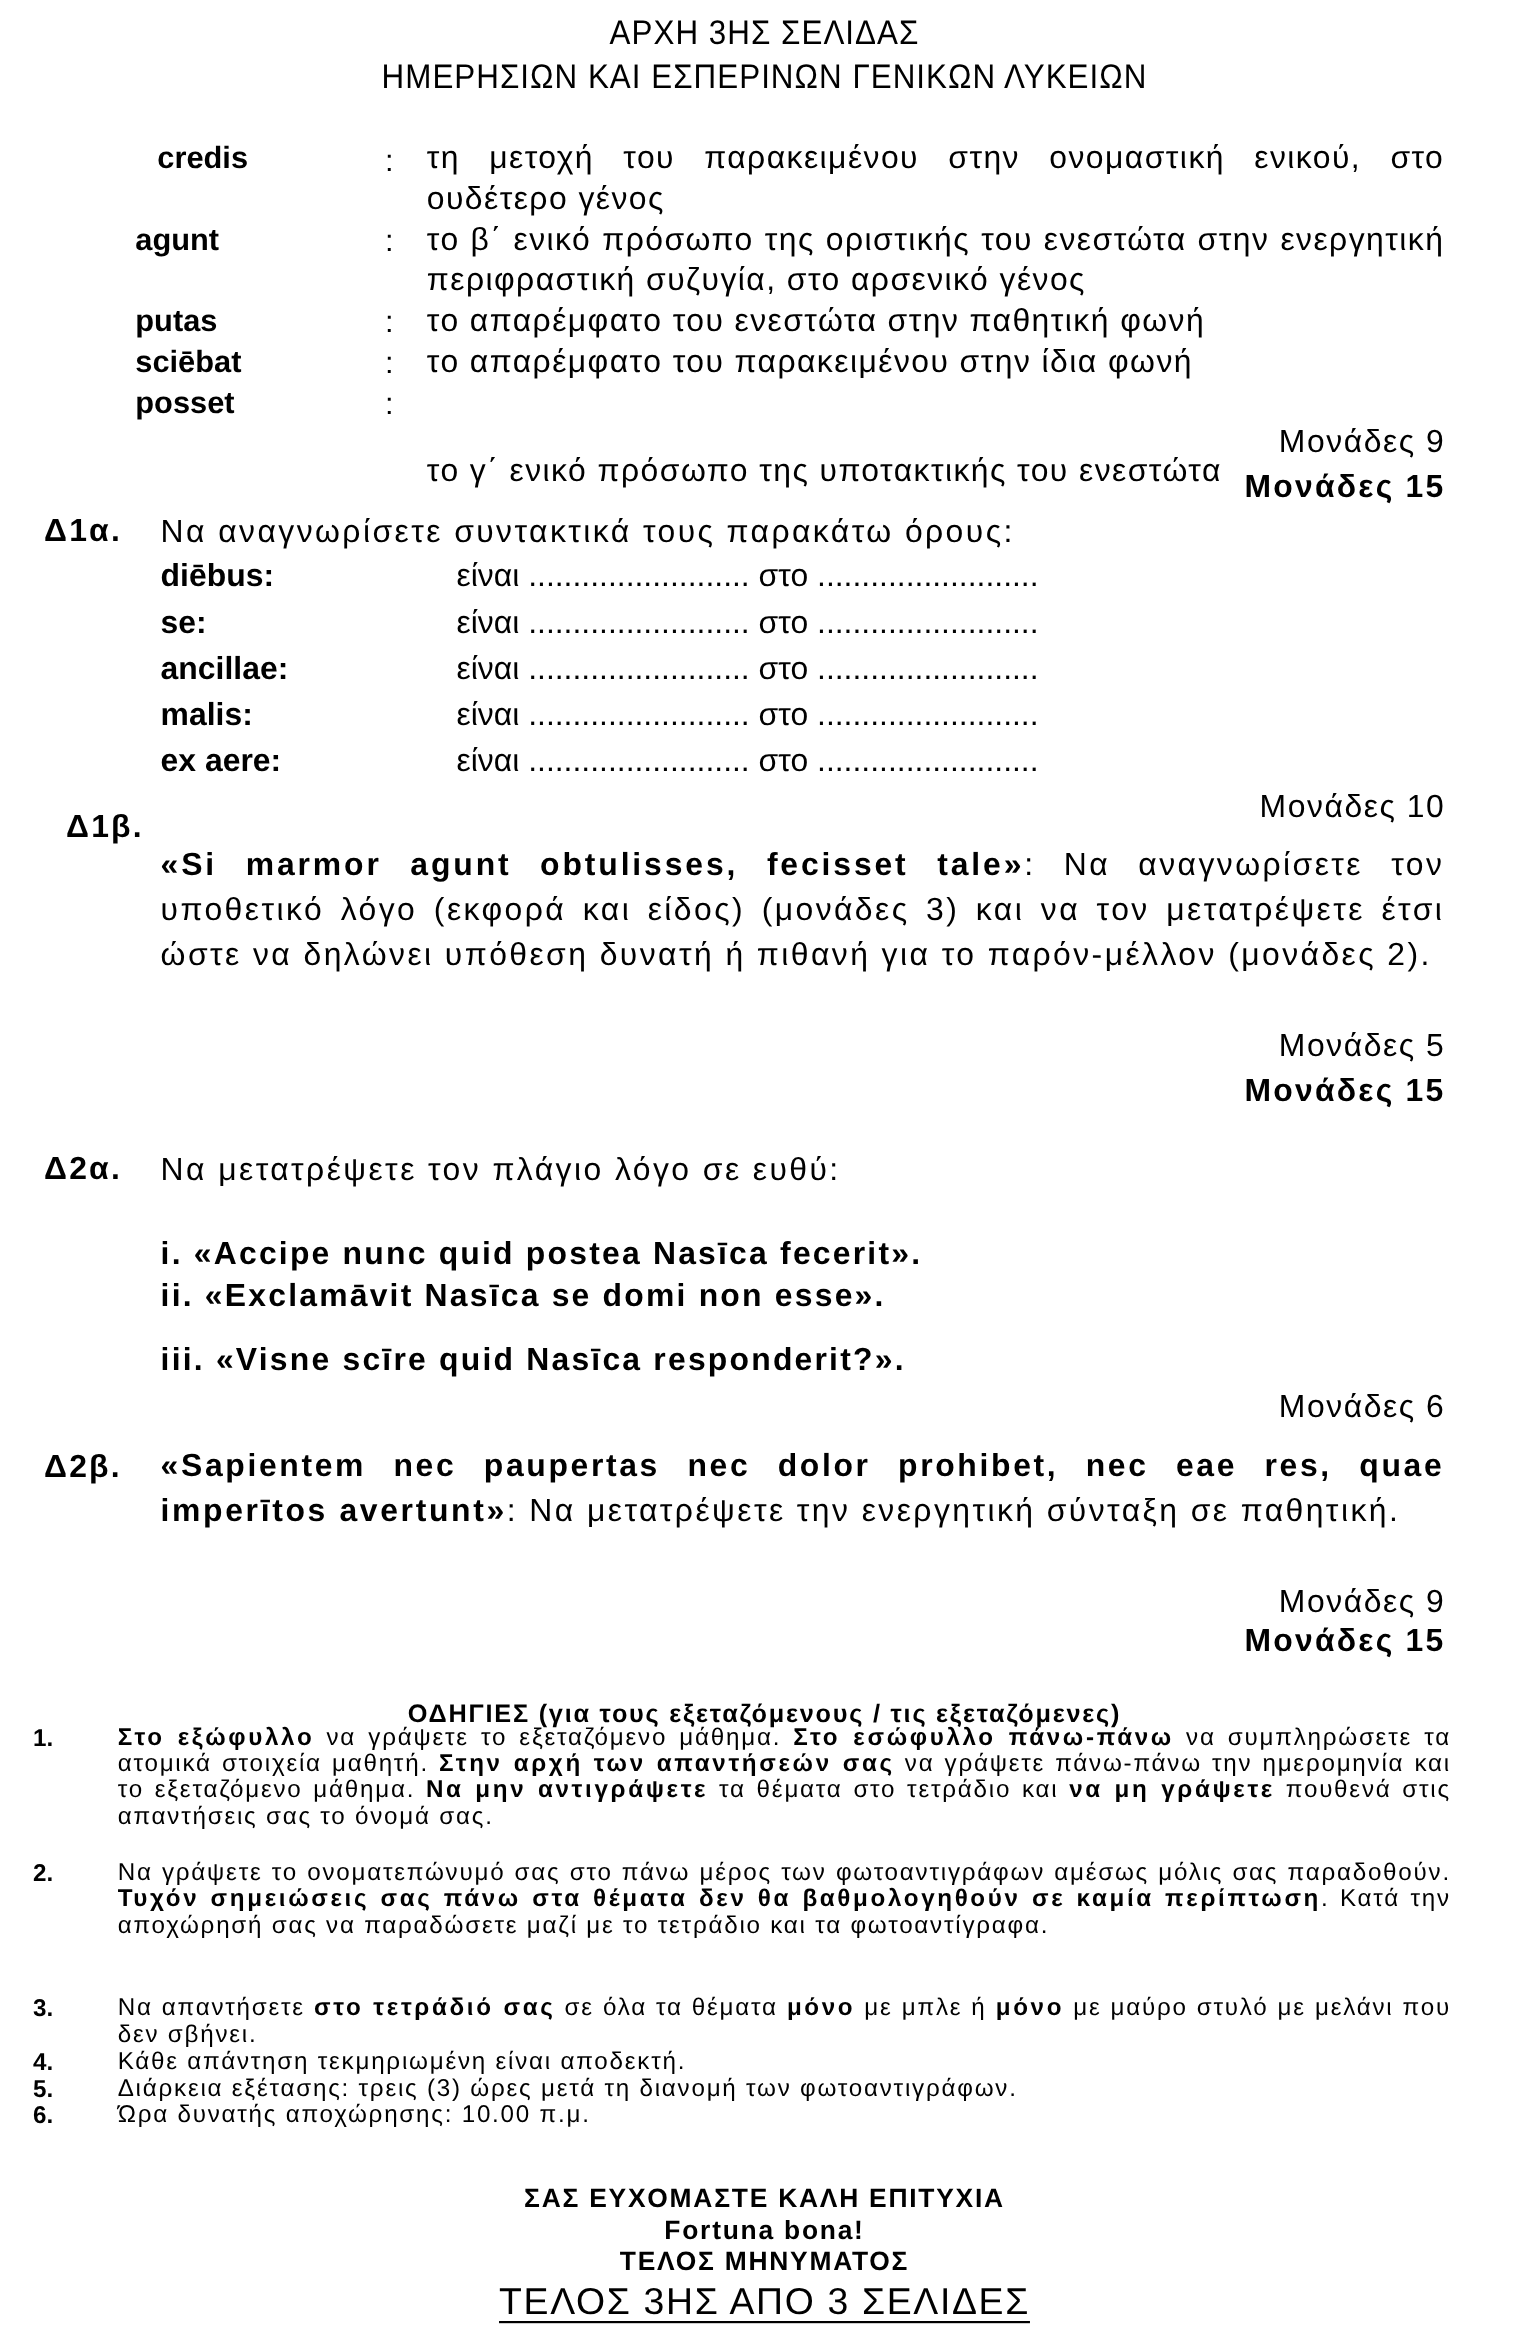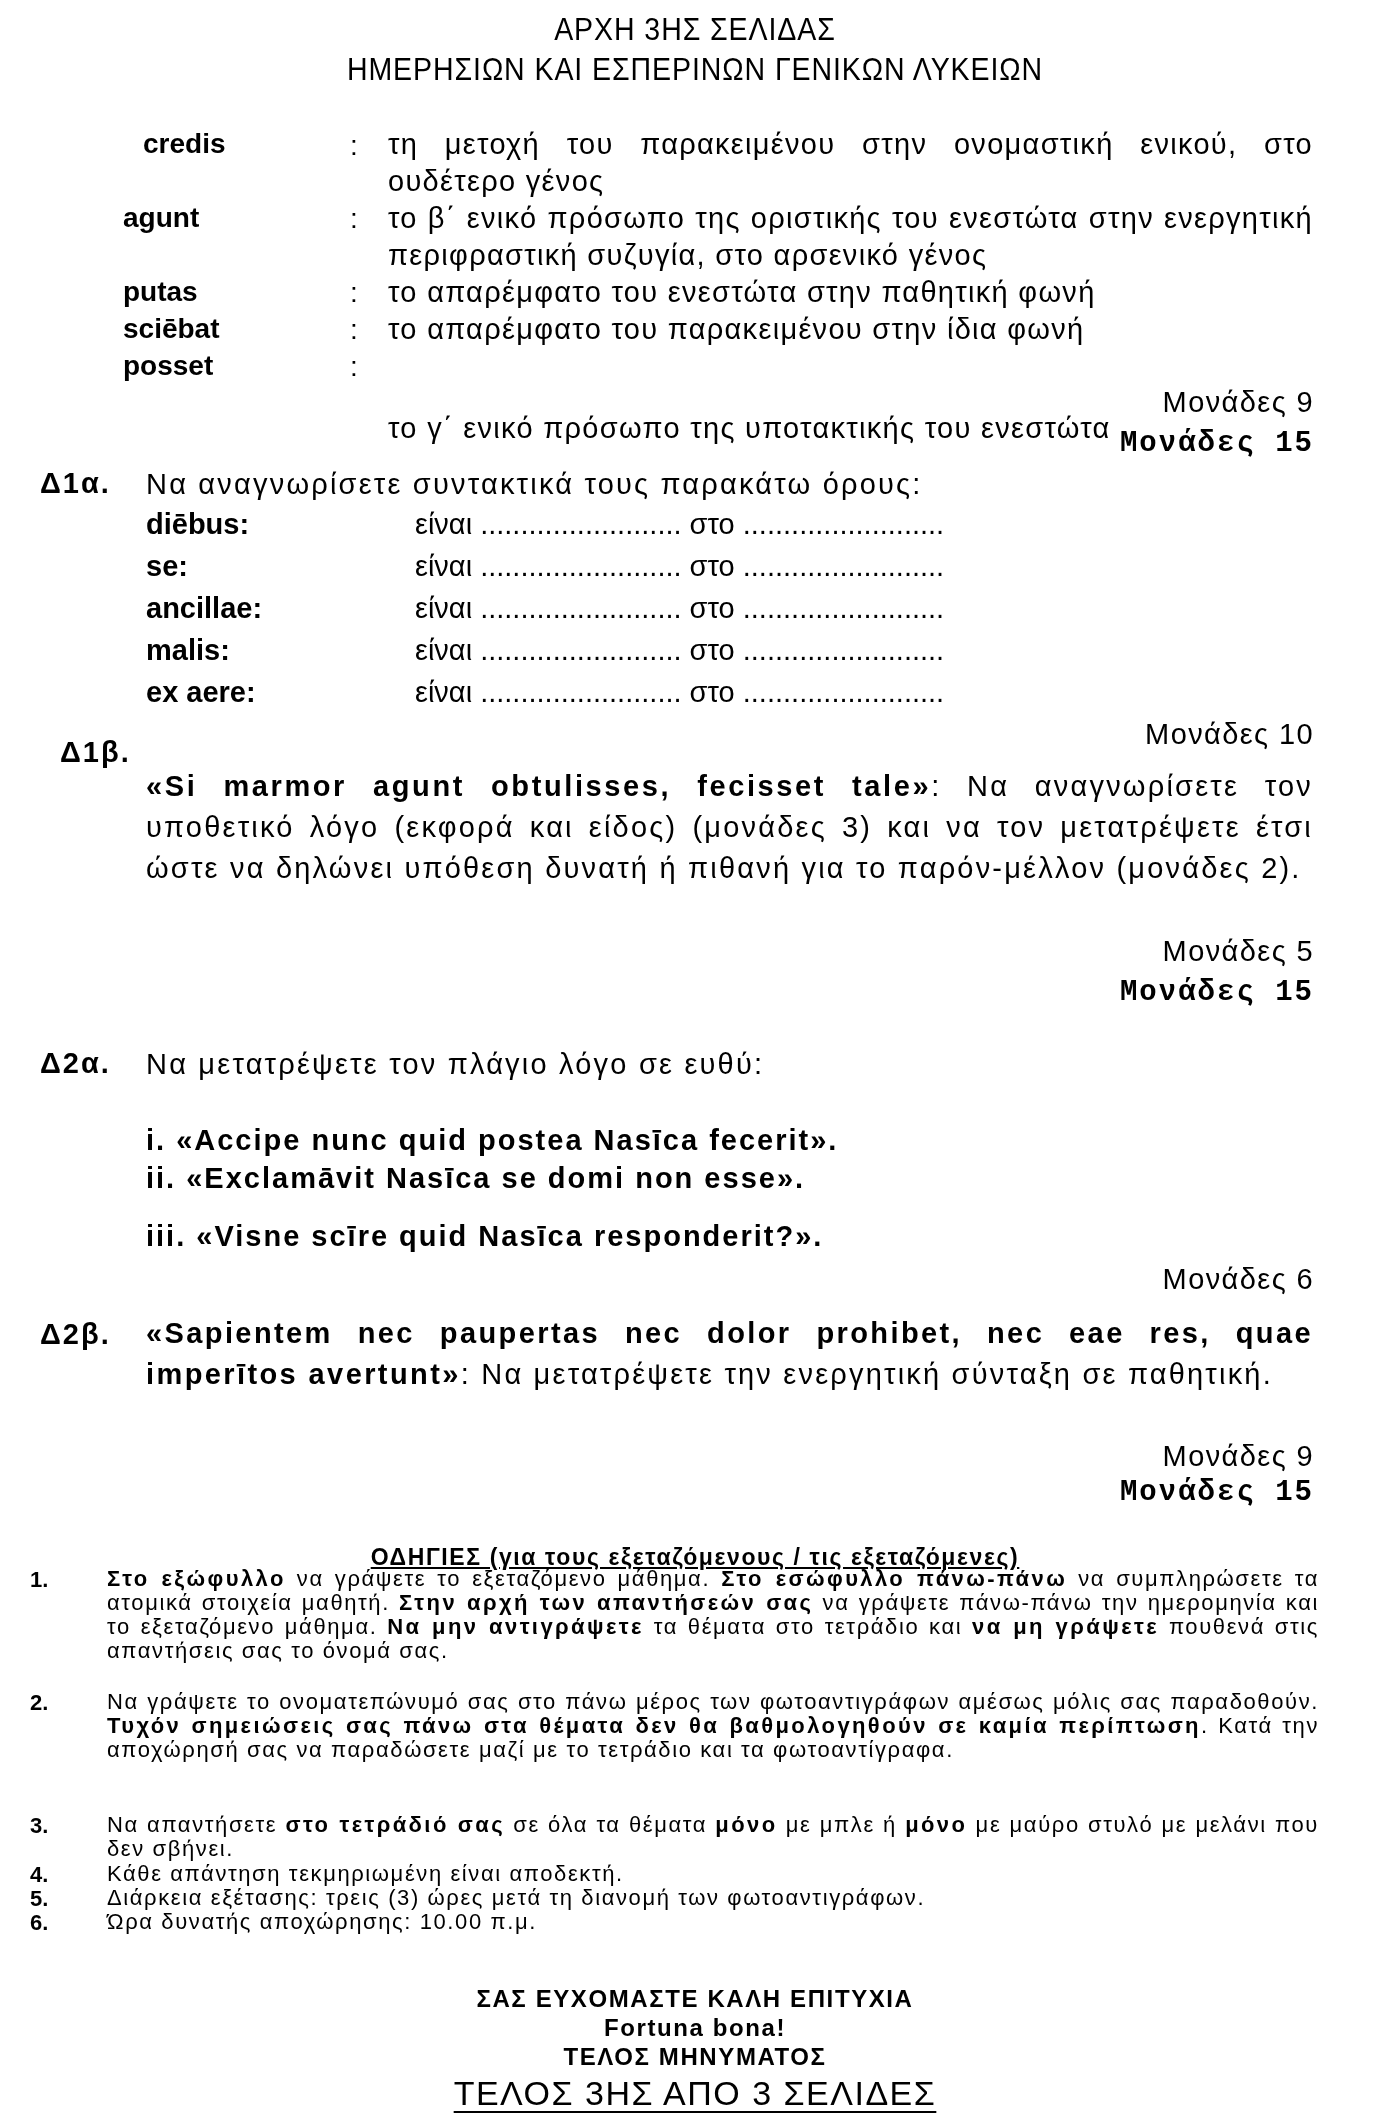--- a/index.html
+++ b/index.html
@@ -3,27 +3,27 @@
 <meta charset="utf-8">
 <style>
   html, body { margin: 0; padding: 0; background: #ffffff; }
   body { width: 1390px; height: 2123px; position: relative; color: #000; font-family: "Liberation Sans", sans-serif; overflow: hidden; }
   .abs { position: absolute; }
   .hdr { left: 0; width: 1390px; text-align: center; font-size: 31px; letter-spacing: 1px; transform: scaleX(0.92); }
   .term { position: absolute; left: 123px; font-size: 28px; font-weight: bold; }
   .colon { position: absolute; left: 350px; font-size: 28px; }
   .def { position: absolute; left: 388px; width: 925px; font-size: 29px; letter-spacing: 1.3px; line-height: 37px; text-align: justify; text-align-last: left; }
   .mon { position: absolute; right: 76px; font-size: 29px; letter-spacing: 1.4px; text-align: right; }
-  .mon.b { font-weight: bold; letter-spacing: 2px; font-family: Liberation Mono, monospace; }
+  .mon.b { font-weight: bold; letter-spacing: 2px; }
   .qlabel { position: absolute; left: 40px; font-size: 29px; font-weight: bold; letter-spacing: 2px; }
   .qtext { position: absolute; left: 146px; width: 1167px; font-size: 29px; letter-spacing: 2.2px; line-height: 41px; text-align: justify; text-align-last: left; }
   .synt-term { position: absolute; left: 146px; font-size: 29px; font-weight: bold; }
   .synt-fill { position: absolute; left: 415px; font-size: 29px; }
   .sent { position: absolute; left: 146px; font-size: 29px; font-weight: bold; letter-spacing: 2px; }
-  .ins-title { position: absolute; left: 0; width: 1390px; text-align: center; font-size: 23px; font-weight: bold; letter-spacing: 1.6px; text-decoration: underline; }
+  .ins-title { position: absolute; left: 0; width: 1390px; text-align: center; font-size: 23px; font-weight: bold; letter-spacing: 1.6px; }
   .ins-num { position: absolute; left: 30px; font-size: 22px; font-weight: bold; }
   .ins-text { position: absolute; left: 107px; width: 1212px; font-size: 22px; letter-spacing: 1.6px; line-height: 24px; text-align: justify; text-align-last: left; }
   .ins-text b { letter-spacing: 2.4px; }
   .foot { position: absolute; left: 0; width: 1390px; text-align: center; font-size: 24px; font-weight: bold; letter-spacing: 1.6px; }
   .end { position: absolute; left: 0; width: 1390px; text-align: center; font-size: 34px; letter-spacing: 1.5px; }
   .end span { text-decoration: underline; text-decoration-thickness: 2px; text-underline-offset: 6px; }
 </style>
 </head>
 <body>
 

